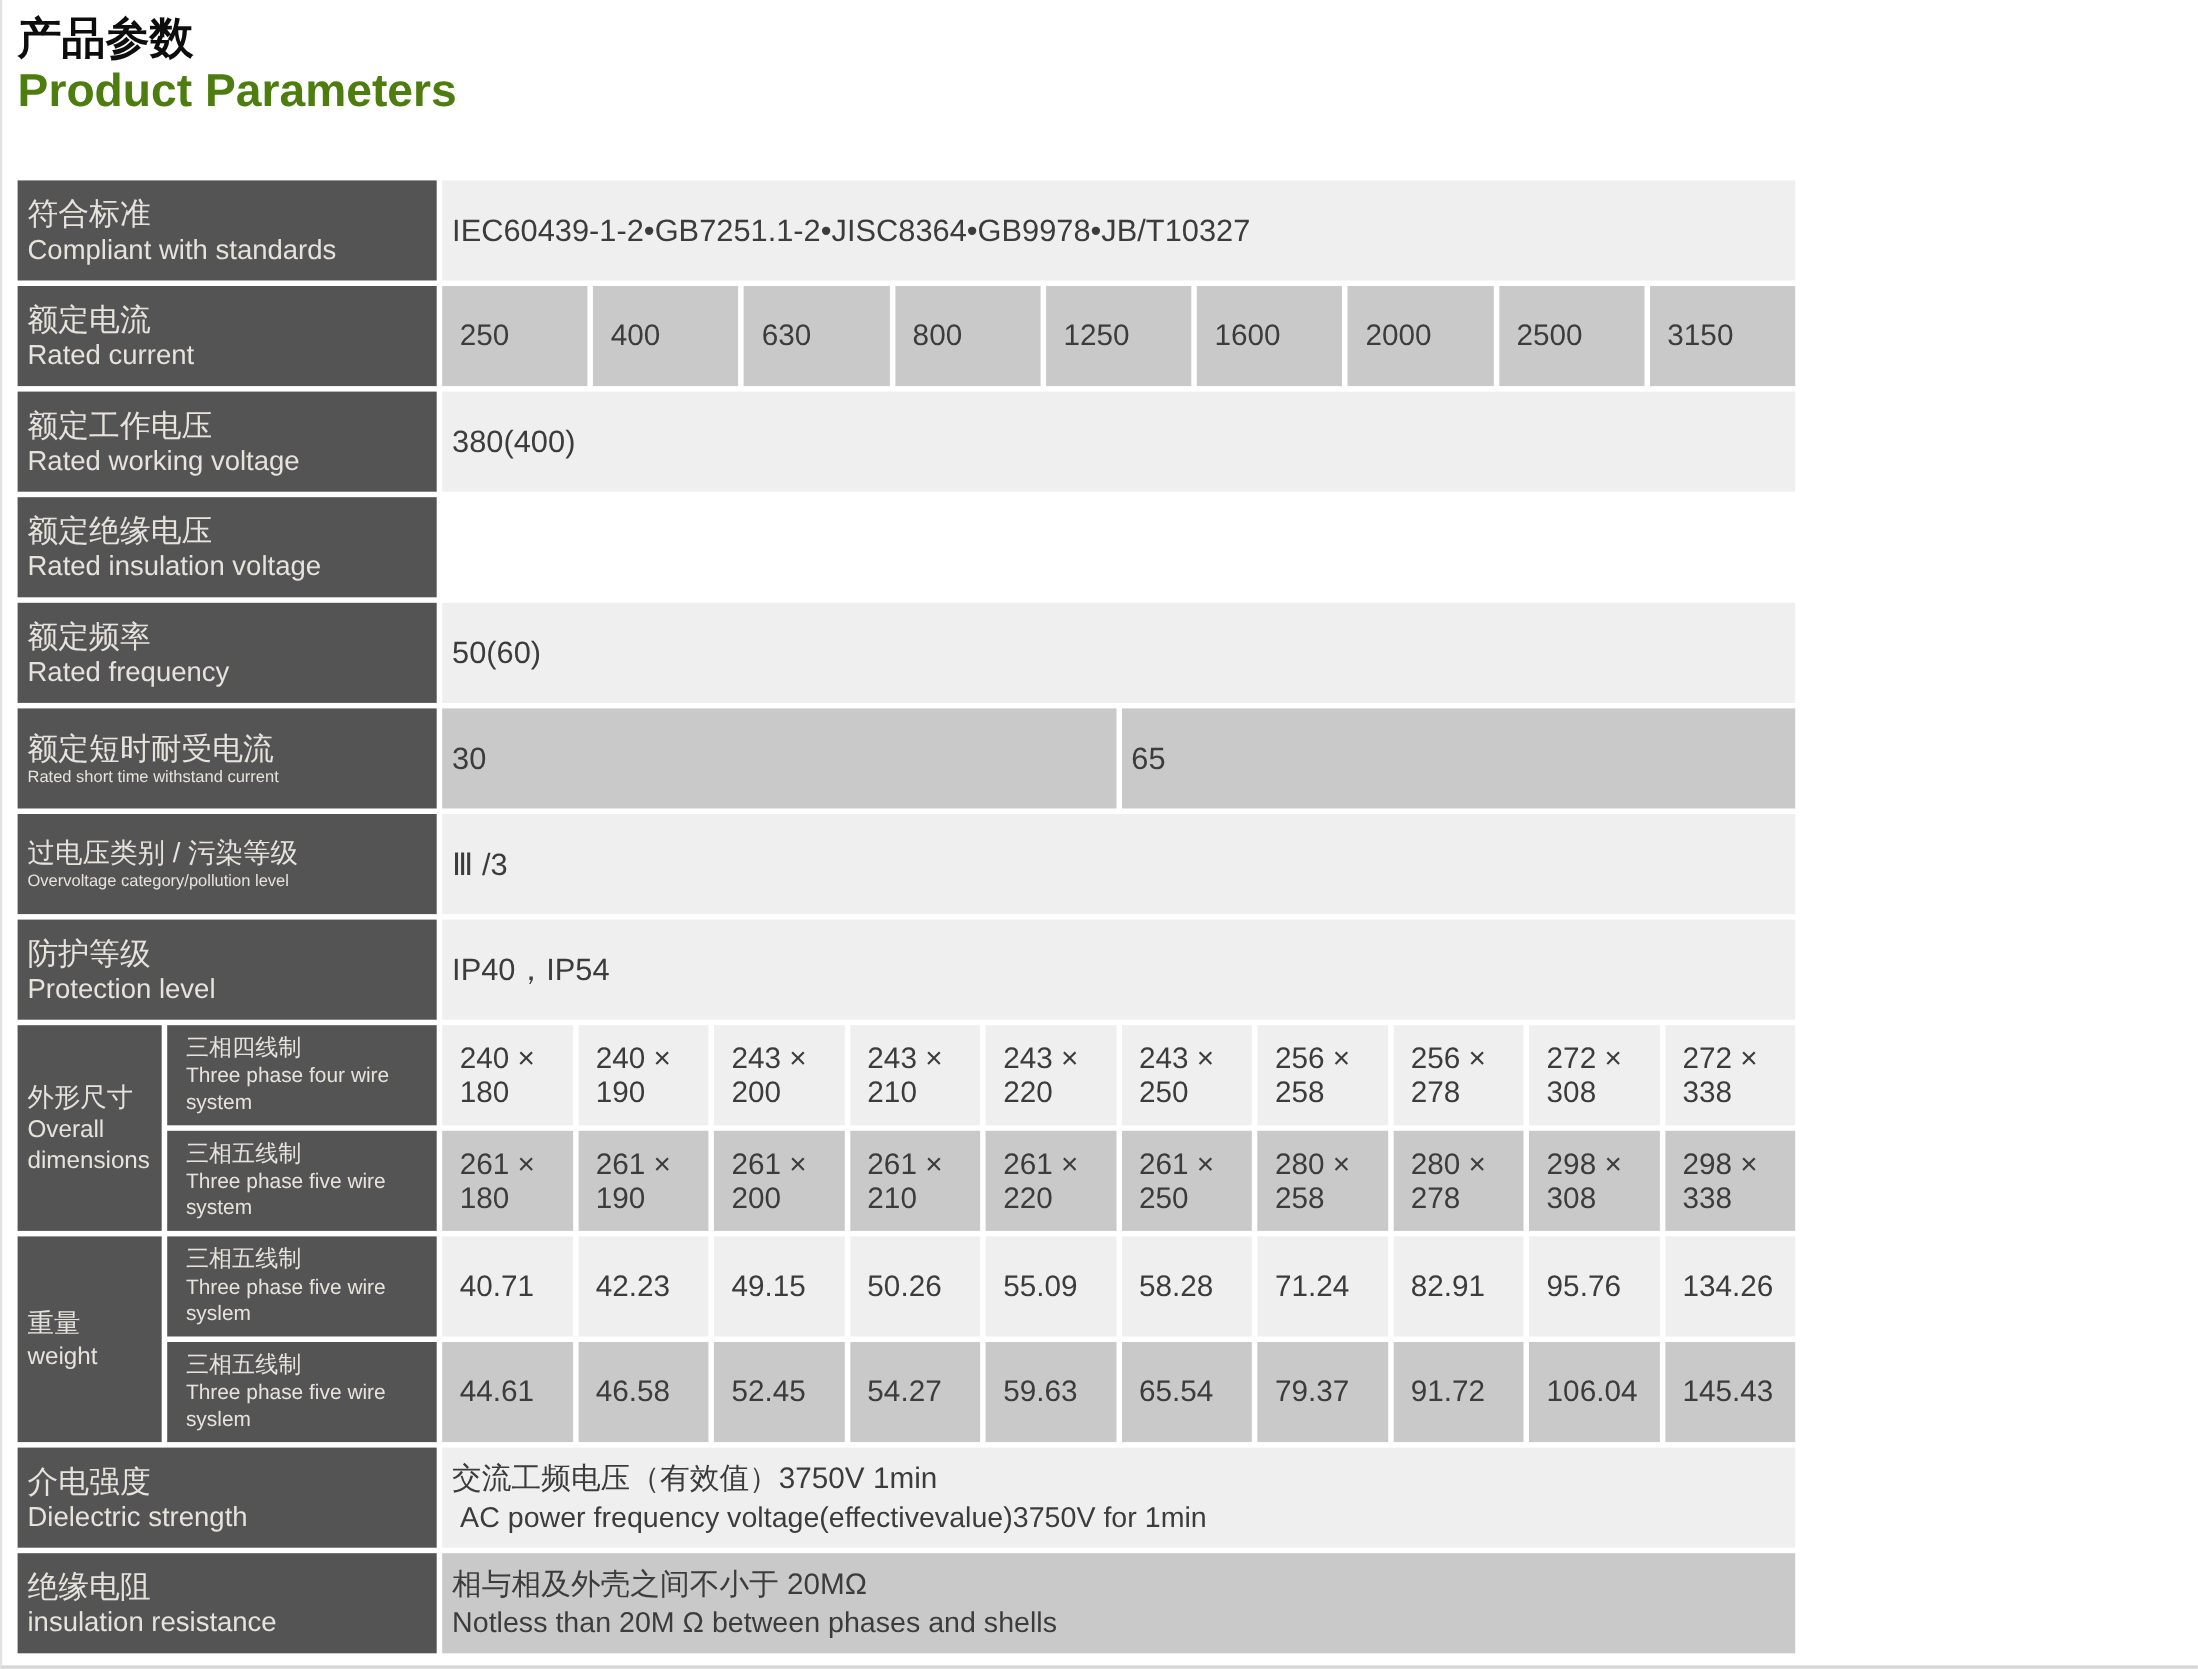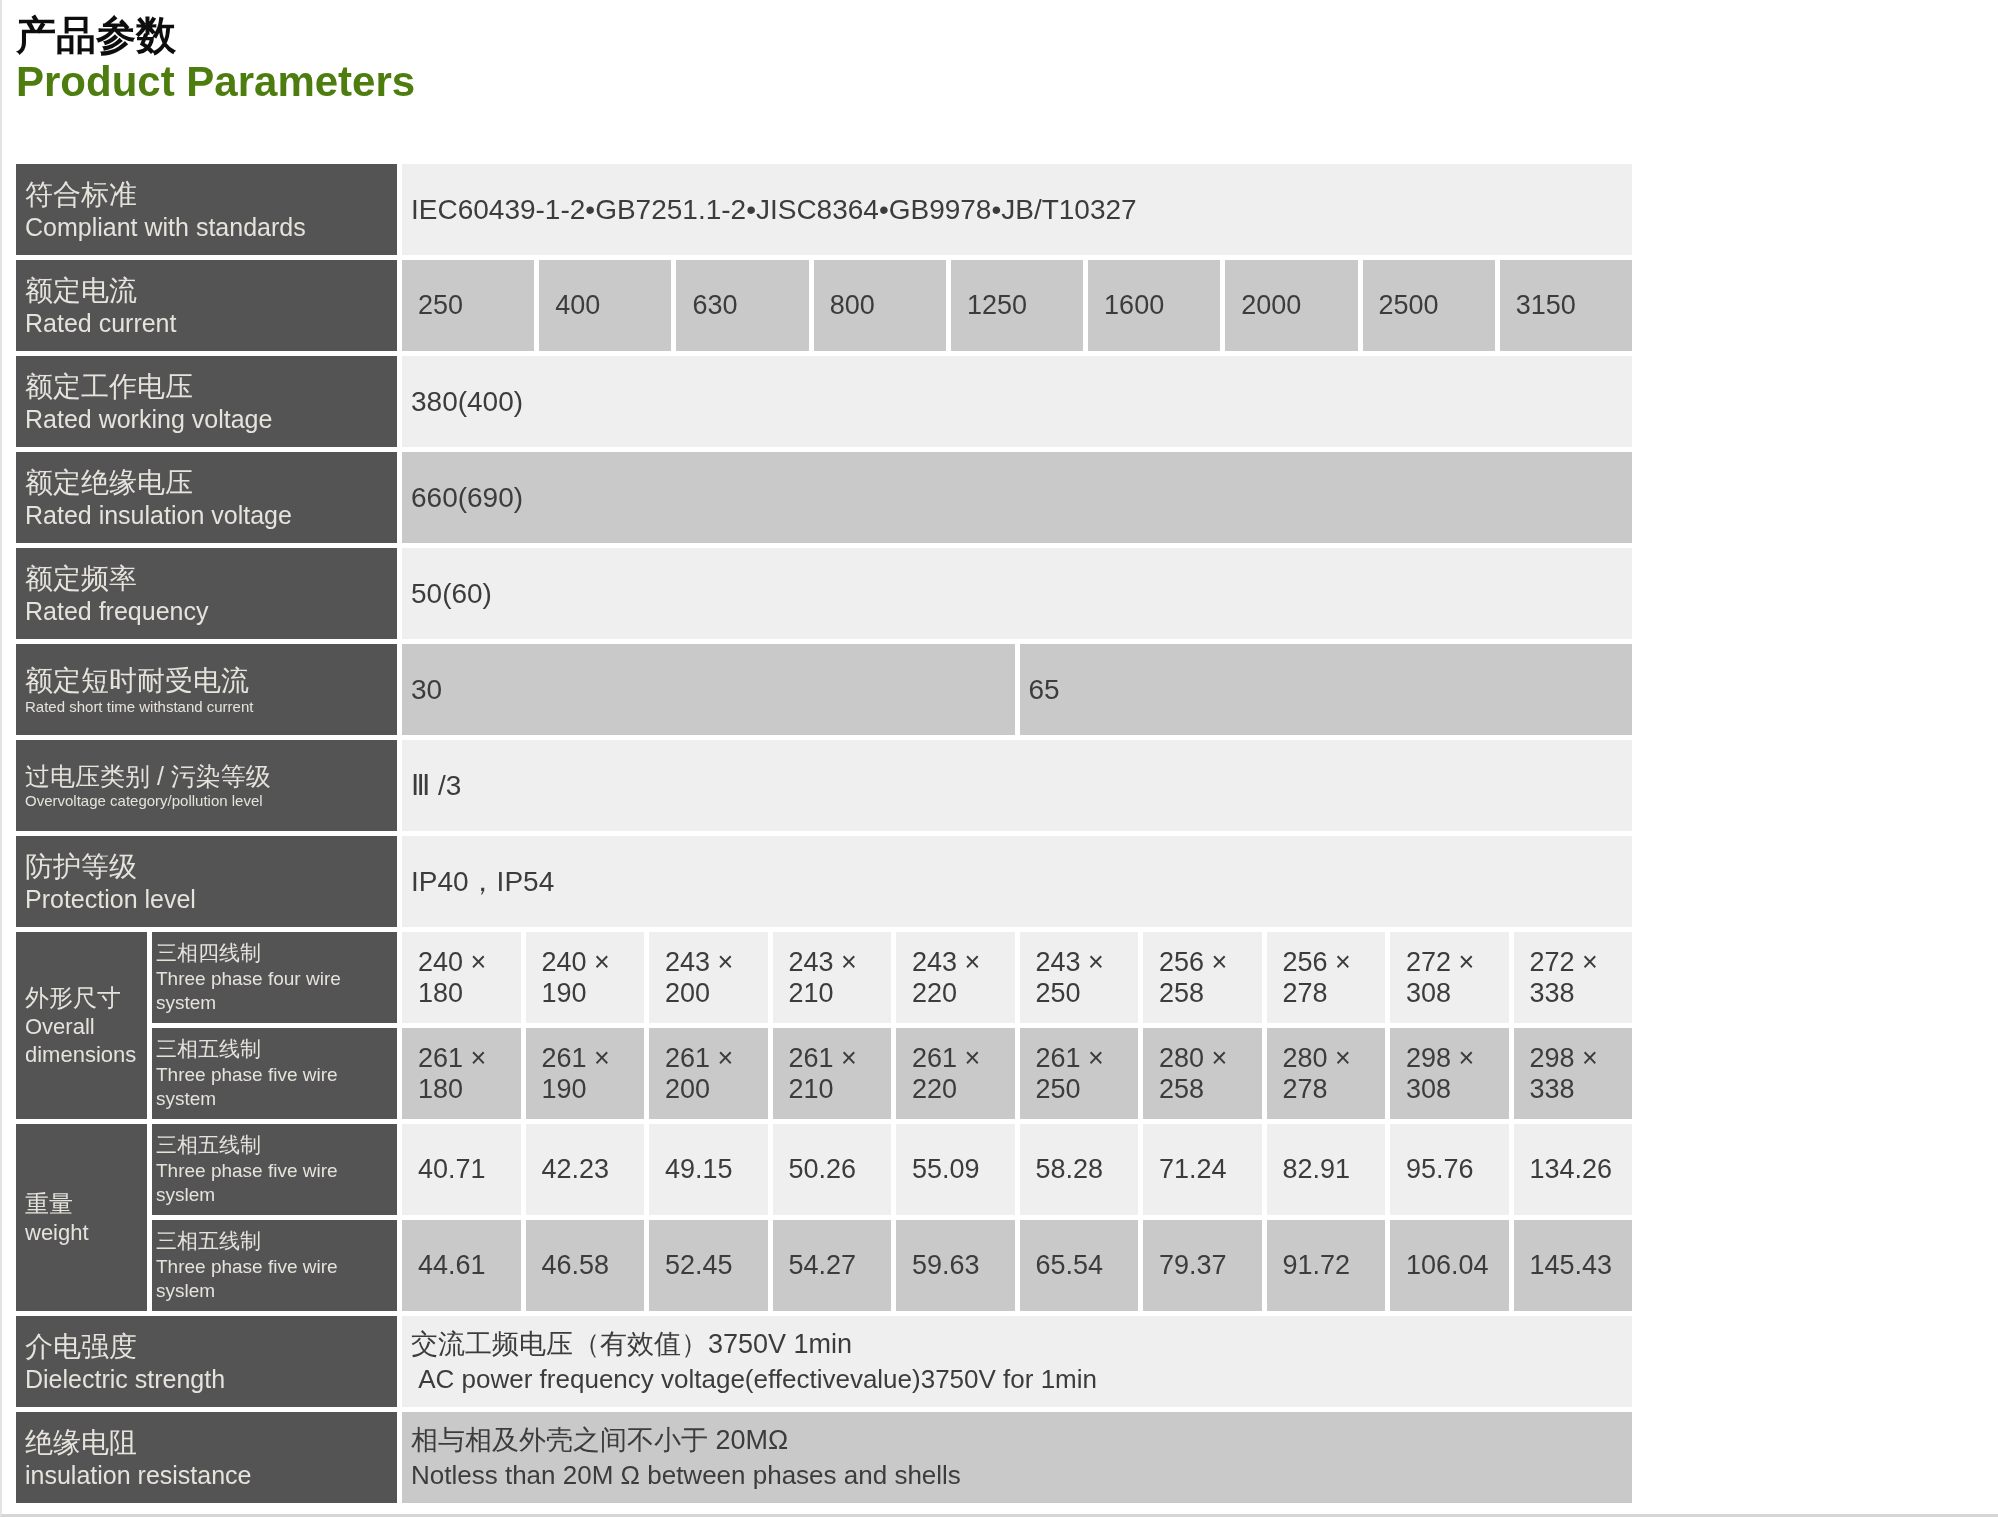--- a/index.html
+++ b/index.html
@@ -84,21 +84,21 @@
   .group-label .zh { font-size: 24px; line-height: 1.3; }
   .group-label .en { font-size: 22px; line-height: 1.3; }
   .sub-label {
     width: 245px;
     min-width: 245px;
     background: #545454;
     color: #e6e3dd;
     display: flex;
     flex-direction: column;
     justify-content: center;
-    padding-left: 4px;
+    padding-left: 17px;
     box-sizing: border-box;
   }
   .sub-label .zh { font-size: 21px; line-height: 1.3; }
   .sub-label .en { font-size: 19px; line-height: 1.3; }
   .vals {
     flex: 1;
     display: flex;
     gap: 5px;
   }
   .cell {
@@ -163,21 +163,20 @@
         <div class="en">Rated working voltage</div>
       </div>
       <div class="cell span light">380(400)</div>
     </div>
 
     <div class="row">
       <div class="label">
         <div class="zh">额定绝缘电压</div>
         <div class="en">Rated insulation voltage</div>
       </div>
-      <div class="cell span gray">660(690)</div>
     </div>
 
     <div class="row">
       <div class="label">
         <div class="zh">额定频率</div>
         <div class="en">Rated frequency</div>
       </div>
       <div class="cell span light">50(60)</div>
     </div>
 

